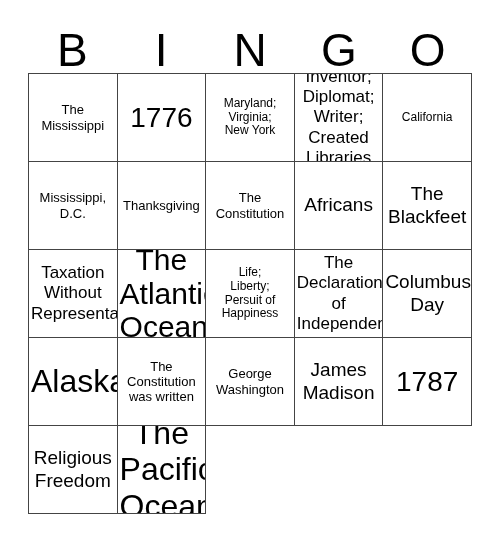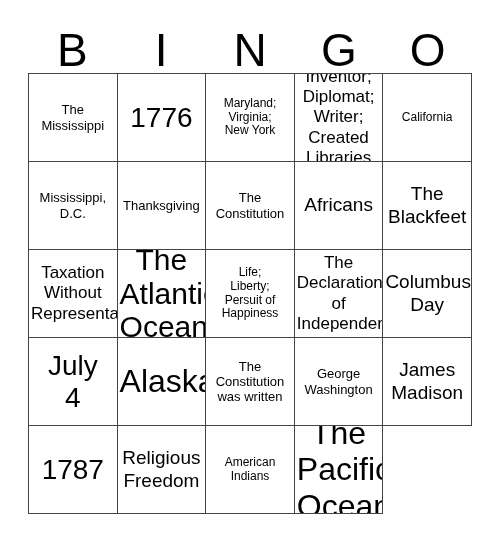--- a/index.html
+++ b/index.html
@@ -165,24 +165,20 @@
     <div class="bingo-cell size-xs">
       <span class="cell-text">The
 Declaration of
 Independence</span>
     </div>
     <div class="bingo-cell size-l">
       <span class="cell-text">Columbus
 Day</span>
     </div>
 
-    <div class="bingo-cell size-huge">
-      <span class="cell-text">July
-4</span>
-    </div>
     <div class="bingo-cell size-xl">
       <span class="cell-text">Alaska</span>
     </div>
     <div class="bingo-cell size-s">
       <span class="cell-text">The
 Constitution
 was written</span>
     </div>
     <div class="bingo-cell size-s">
       <span class="cell-text">George
@@ -193,24 +189,20 @@
       <span class="cell-text">James
 Madison</span>
     </div>
     <div class="bingo-cell size-huge">
       <span class="cell-text">1787</span>
     </div>
     <div class="bingo-cell size-l">
       <span class="cell-text">Religious
 Freedom</span>
     </div>
-    <div class="bingo-cell size-m">
-      <span class="cell-text">American
-Indians</span>
-    </div>
     <div class="bingo-cell size-xl">
       <span class="cell-text">The
 Pacific
 Ocean</span>
     </div>
 
   </div>
 </div>
 
 </body></html>

